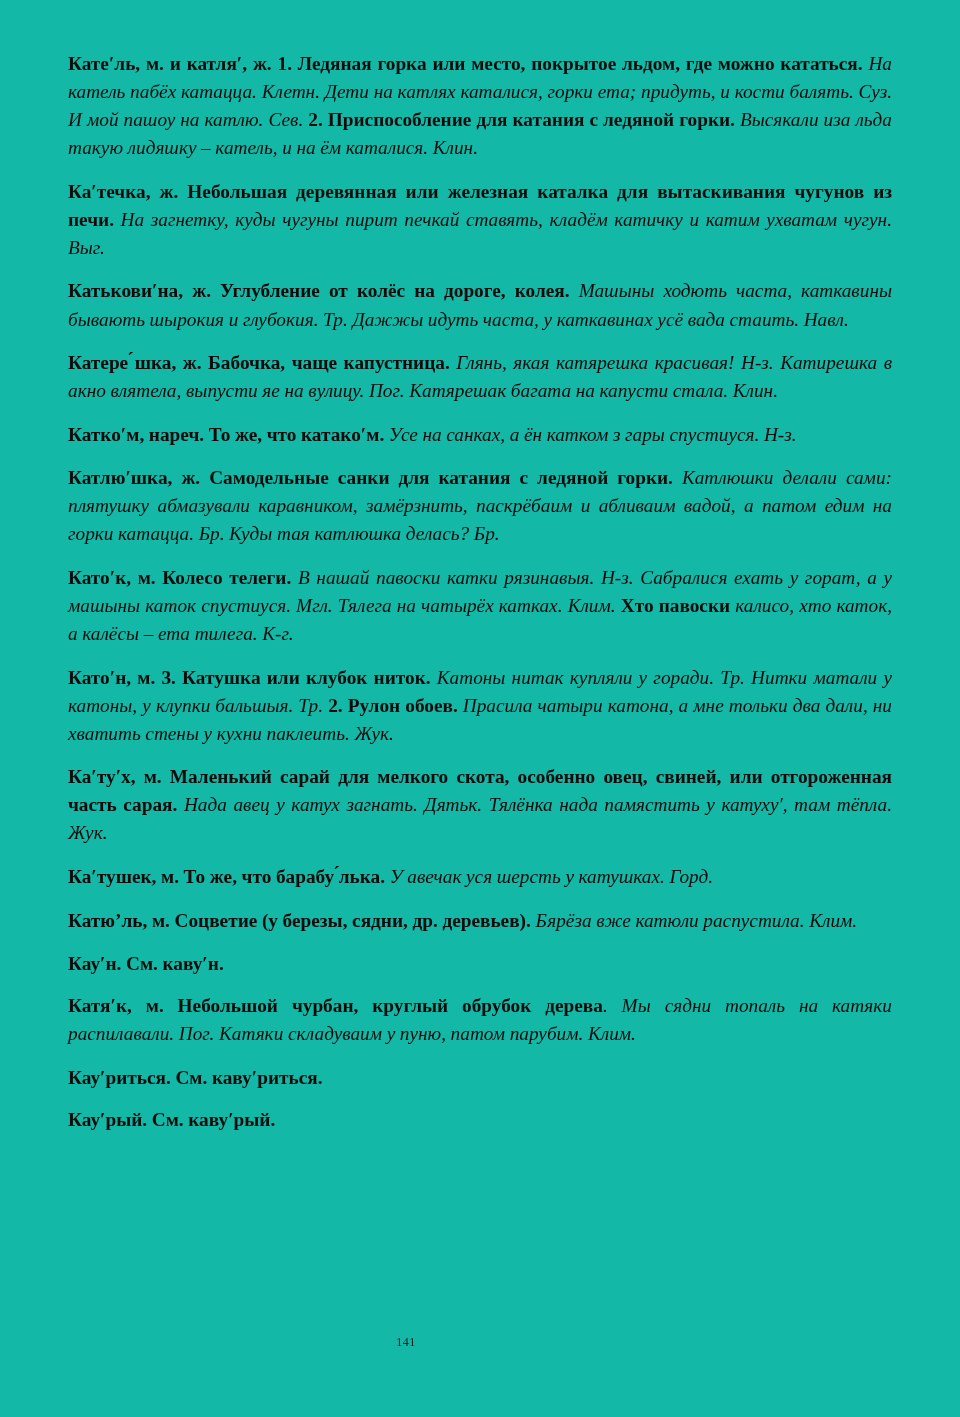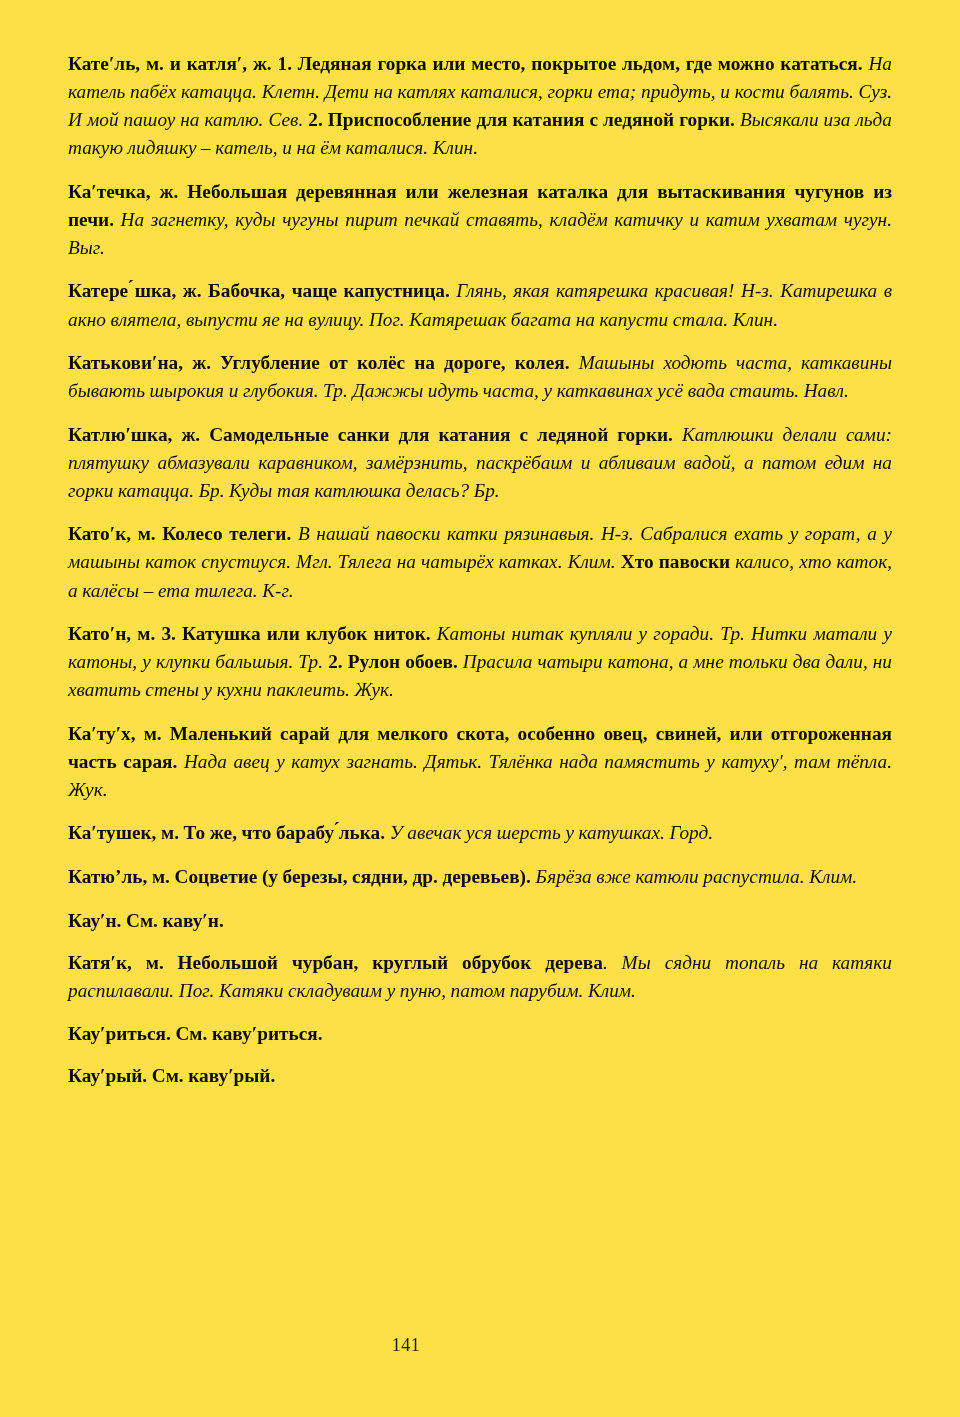--- a/index.html
+++ b/index.html
@@ -4,21 +4,21 @@
 <style>
   html, body {
     margin: 0;
     padding: 0;
     background: #ffffff;
   }
   .page {
     position: relative;
     width: 960px;
     height: 1417px;
-    background: #fde047;
+    background: #14b8a6;
     overflow: hidden;
     box-sizing: border-box;
   }
   .content {
     position: absolute;
     left: 68px;
     top: 50px;
     width: 824px;
   }
   .entry {
@@ -41,48 +41,51 @@
   .ex {
     font-style: italic;
   }
   .pagenum {
     position: absolute;
     left: 0;
     top: 1335px;
     width: 812px;
     text-align: center;
     font-family: "Liberation Serif", "DejaVu Serif", serif;
-    font-size: 18px;
+    font-size: 12px;
     color: #1a1a1a;
     letter-spacing: 0.5px;
   }
 </style>
 </head>
 <body>
 
 <div class="page">
 
   <div class="content">
 
     <p class="entry">
       <span class="hw">Кате′ль, м. и катля′, ж. 1. Ледяная горка или место, покрытое льдом, где можно кататься.</span><span class="ex"> На катель пабёх катацца. Клетн. Дети на катлях каталися, горки ета; придуть, и кости балять. Суз. И мой пашоу на катлю. Сев. </span><span class="hw">2. Приспособление для катания с ледяной горки.</span><span class="ex"> Высякали иза льда такую лидяшку – катель, и на ём каталися. Клин.</span>
     </p>
 
     <p class="entry">
       <span class="hw">Ка′течка, ж. Небольшая деревянная или железная каталка для вытаскивания чугунов из печи.</span><span class="ex"> На загнетку, куды чугуны пирит печкай ставять, кладём катичку и катим ухватам чугун. Выг.</span>
     </p>
 
     <p class="entry">
+      <span class="hw">Катькови′на, ж. Углубление от колёс на дороге, колея.</span><span class="ex"> Машыны ходють часта, каткавины бывають шырокия и глубокия. Тр. Дажжы идуть часта, у каткавинах усё вада стаить. Навл.</span>
+    </p>
+
+    <p class="entry">
       <span class="hw">Катере ́шка, ж. Бабочка, чаще капустница.</span><span class="ex"> Глянь, якая катярешка красивая! Н-з. Катирешка в акно влятела, выпусти яе на вулицу. Пог. Катярешак багата на капусти стала. Клин.</span>
     </p>
 
     <p class="entry">
-      <span class="hw">Катькови′на, ж. Углубление от колёс на дороге, колея.</span><span class="ex"> Машыны ходють часта, каткавины бывають шырокия и глубокия. Тр. Дажжы идуть часта, у каткавинах усё вада стаить. Навл.</span>
+      <span class="hw">Катко′м, нареч. То же, что катако′м.</span><span class="ex"> Усе на санках, а ён катком з гары спустиуся. Н-з.</span>
     </p>
-
 
 
     <p class="entry">
       <span class="hw">Катлю′шка, ж. Самодельные санки для катания с ледяной горки.</span><span class="ex"> Катлюшки делали сами: плятушку абмазували каравником, замёрзнить, паскрёбаим и абливаим вадой, а патом едим на горки катацца. Бр. Куды тая катлюшка делась? Бр.</span>
     </p>
 
 
     <p class="entry">
       <span class="hw">Като′к, м. Колесо телеги.</span><span class="ex"> В нашай павоски катки рязинавыя. Н-з. Сабралися ехать у горат, а у машыны каток спустиуся. Мгл. Тялега на чатырёх катках. Клим. </span><span class="hw">Хто павоски</span><span class="ex"> калисо, хто каток, а калёсы – ета тилега. К-г.</span>
     </p>

